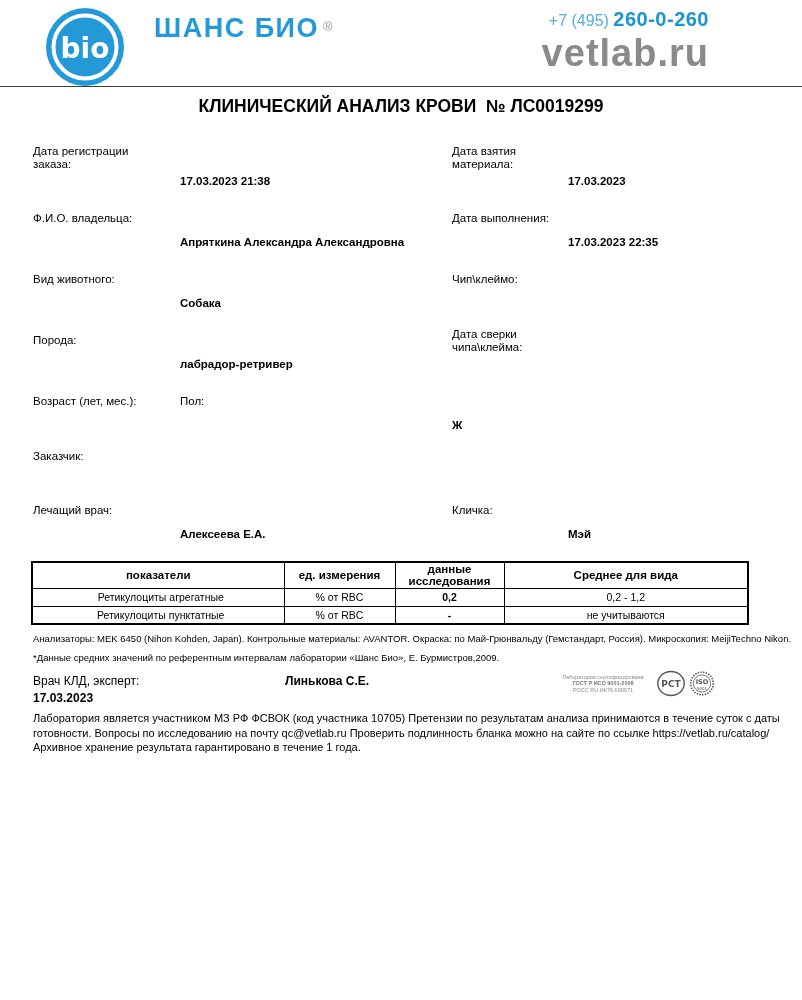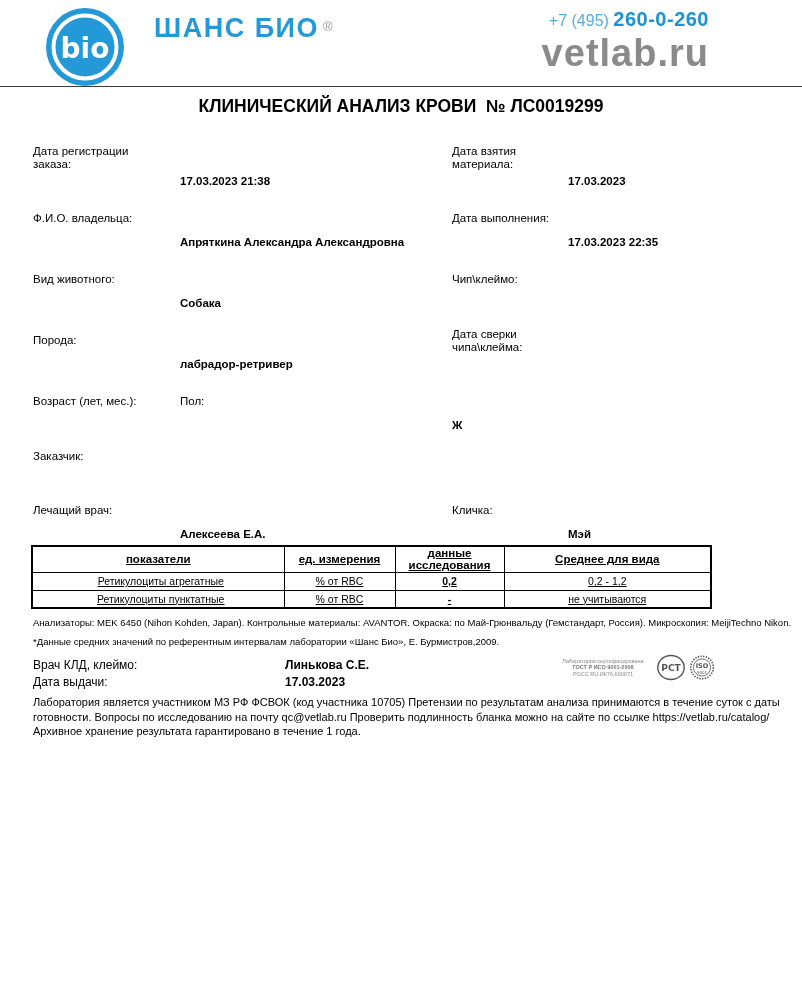--- a/index.html
+++ b/index.html
@@ -25,23 +25,23 @@
   
   .info { margin:10px 0 0 33px; width:740px; font-size:11.5px; }
   .info-row { display:grid; grid-template-columns:147px 272px 116px auto; align-items:center; }
   .rh29 { min-height:29px; }
   .rh18 { min-height:18px; }
   .rh15 { min-height:15px; }
   .ilabel { padding-right:18px; line-height:13px; }
   .ivalue { font-weight:bold; line-height:13px;margin-top:48px; }
 
   
-  table.results { margin:4px 0 0 31px; border-collapse:collapse; width:679px; border:2px solid #000; table-layout:fixed;text-decoration:underline; }
+  table.results { margin:20px 0 0 31px; border-collapse:collapse; width:679px; border:2px solid #000; table-layout:fixed; }
   table.results th, table.results td { border:1px solid #000; }
-  th.c1 { width:252px; } th.c2 { width:111px; } th.c3 { width:109px; } th.c4 { width:207px; }
+  th.c1 { width:252px; } th.c2 { width:111px; } th.c3 { width:109px; } th.c4 { width:244px; }
   table.results th { font-size:11.5px; font-weight:bold; height:26px; text-align:center; line-height:12px; }
   table.results td { height:18px; text-align:center; font-size:10.5px; }
   td.ind { text-align:left; padding-left:5px; font-size:10.5px; }
   td.res { font-weight:bold; font-size:11px; }
   td.ref { font-size:9px; }
 
   
   .notes { margin:8px 0 0 33px; width:766px; font-size:9.5px; line-height:12px; }
   .note-ref { margin-top:7px; }
 
@@ -150,25 +150,24 @@
   </tbody>
 </table>
 
 <div class="notes">
   <div>Анализаторы: MEK 6450 (Nihon Kohden, Japan). Контрольные материалы: AVANTOR. Окраска: по Май-Грюнвальду (Гемстандарт, Россия). Микроскопия: MeijiTechno Nikon.</div>
   <div class="note-ref">*Данные средних значений по референтным интервалам лаборатории «Шанс Био», Е. Бурмистров,2009.</div>
 </div>
 
 <div class="signoff">
   <div class="sign-row">
-    <div>Врач КЛД, клеймо:</div>
+    <div>Врач КЛД, эксперт:</div>
     <div class="sign-value">Линькова С.Е.</div>
   </div>
   <div class="sign-row">
-    <div>Дата выдачи:</div>
     <div class="sign-value">17.03.2023</div>
   </div>
   <div class="certification">
     <div class="cert-text">
       <div>Лаборатория сертифицирована</div>
       <div class="b">ГОСТ Р ИСО 9001-2008</div>
       <div>РОСС RU.ИК76.К00071</div>
     </div>
     <svg width="30" height="27" viewBox="0 0 30 27">
       <ellipse cx="15" cy="13.5" rx="13.2" ry="12" fill="none" stroke="#555" stroke-width="1.4"></ellipse>

